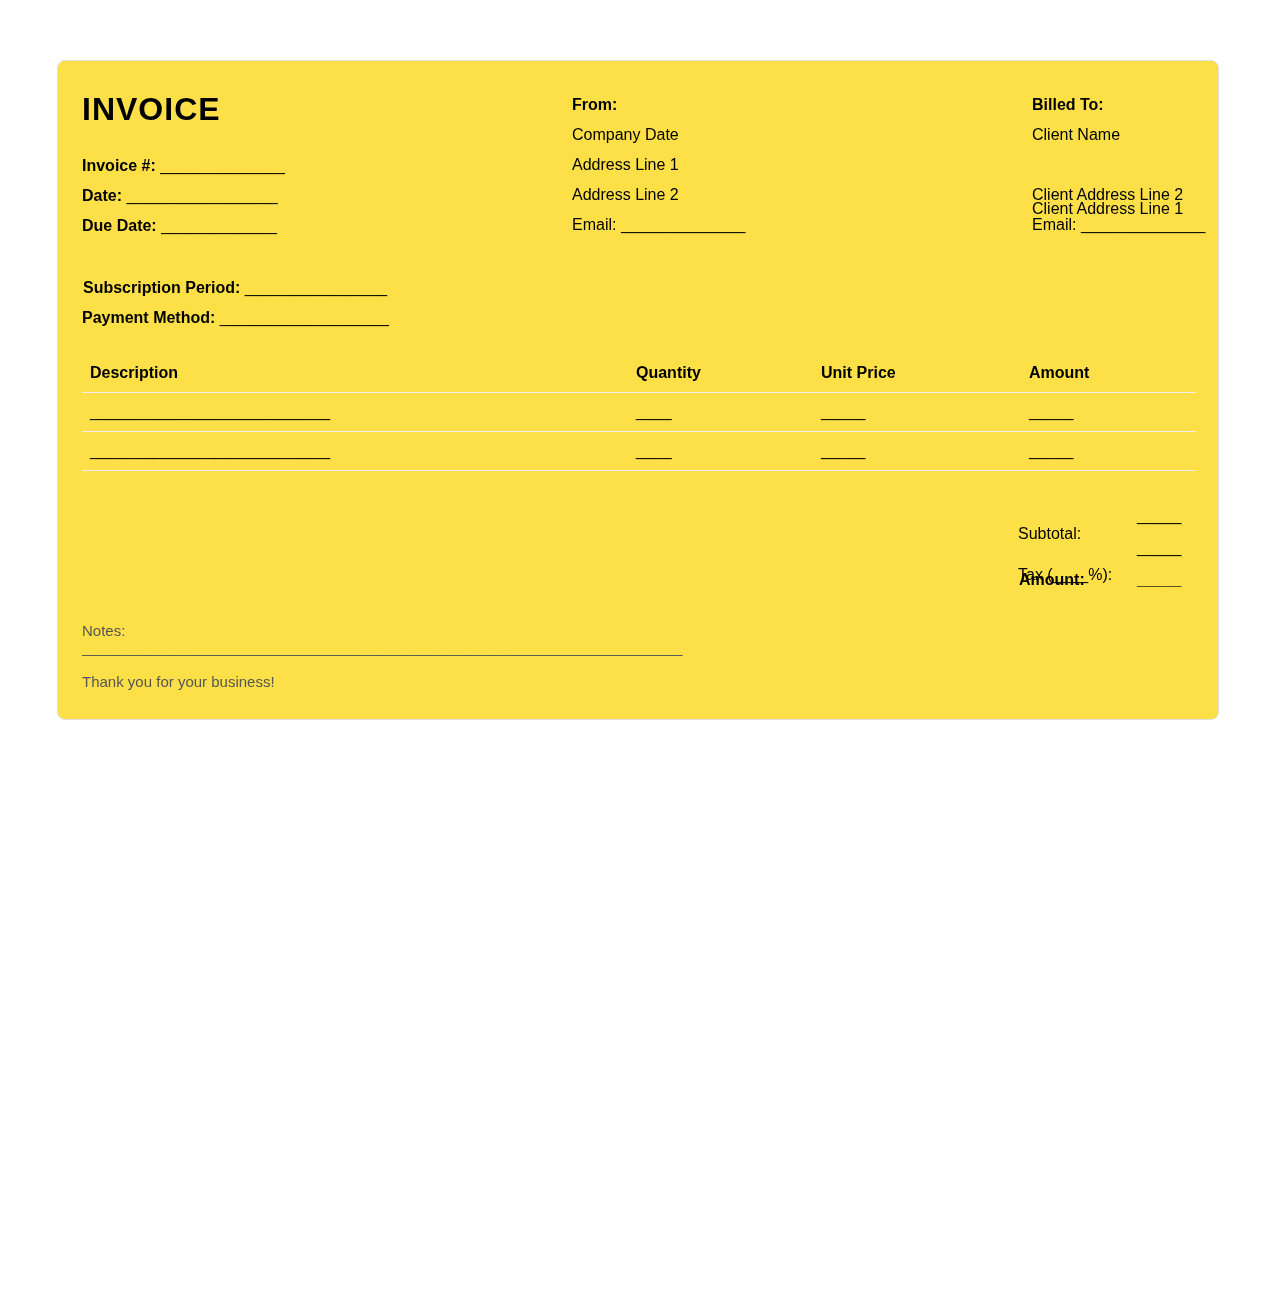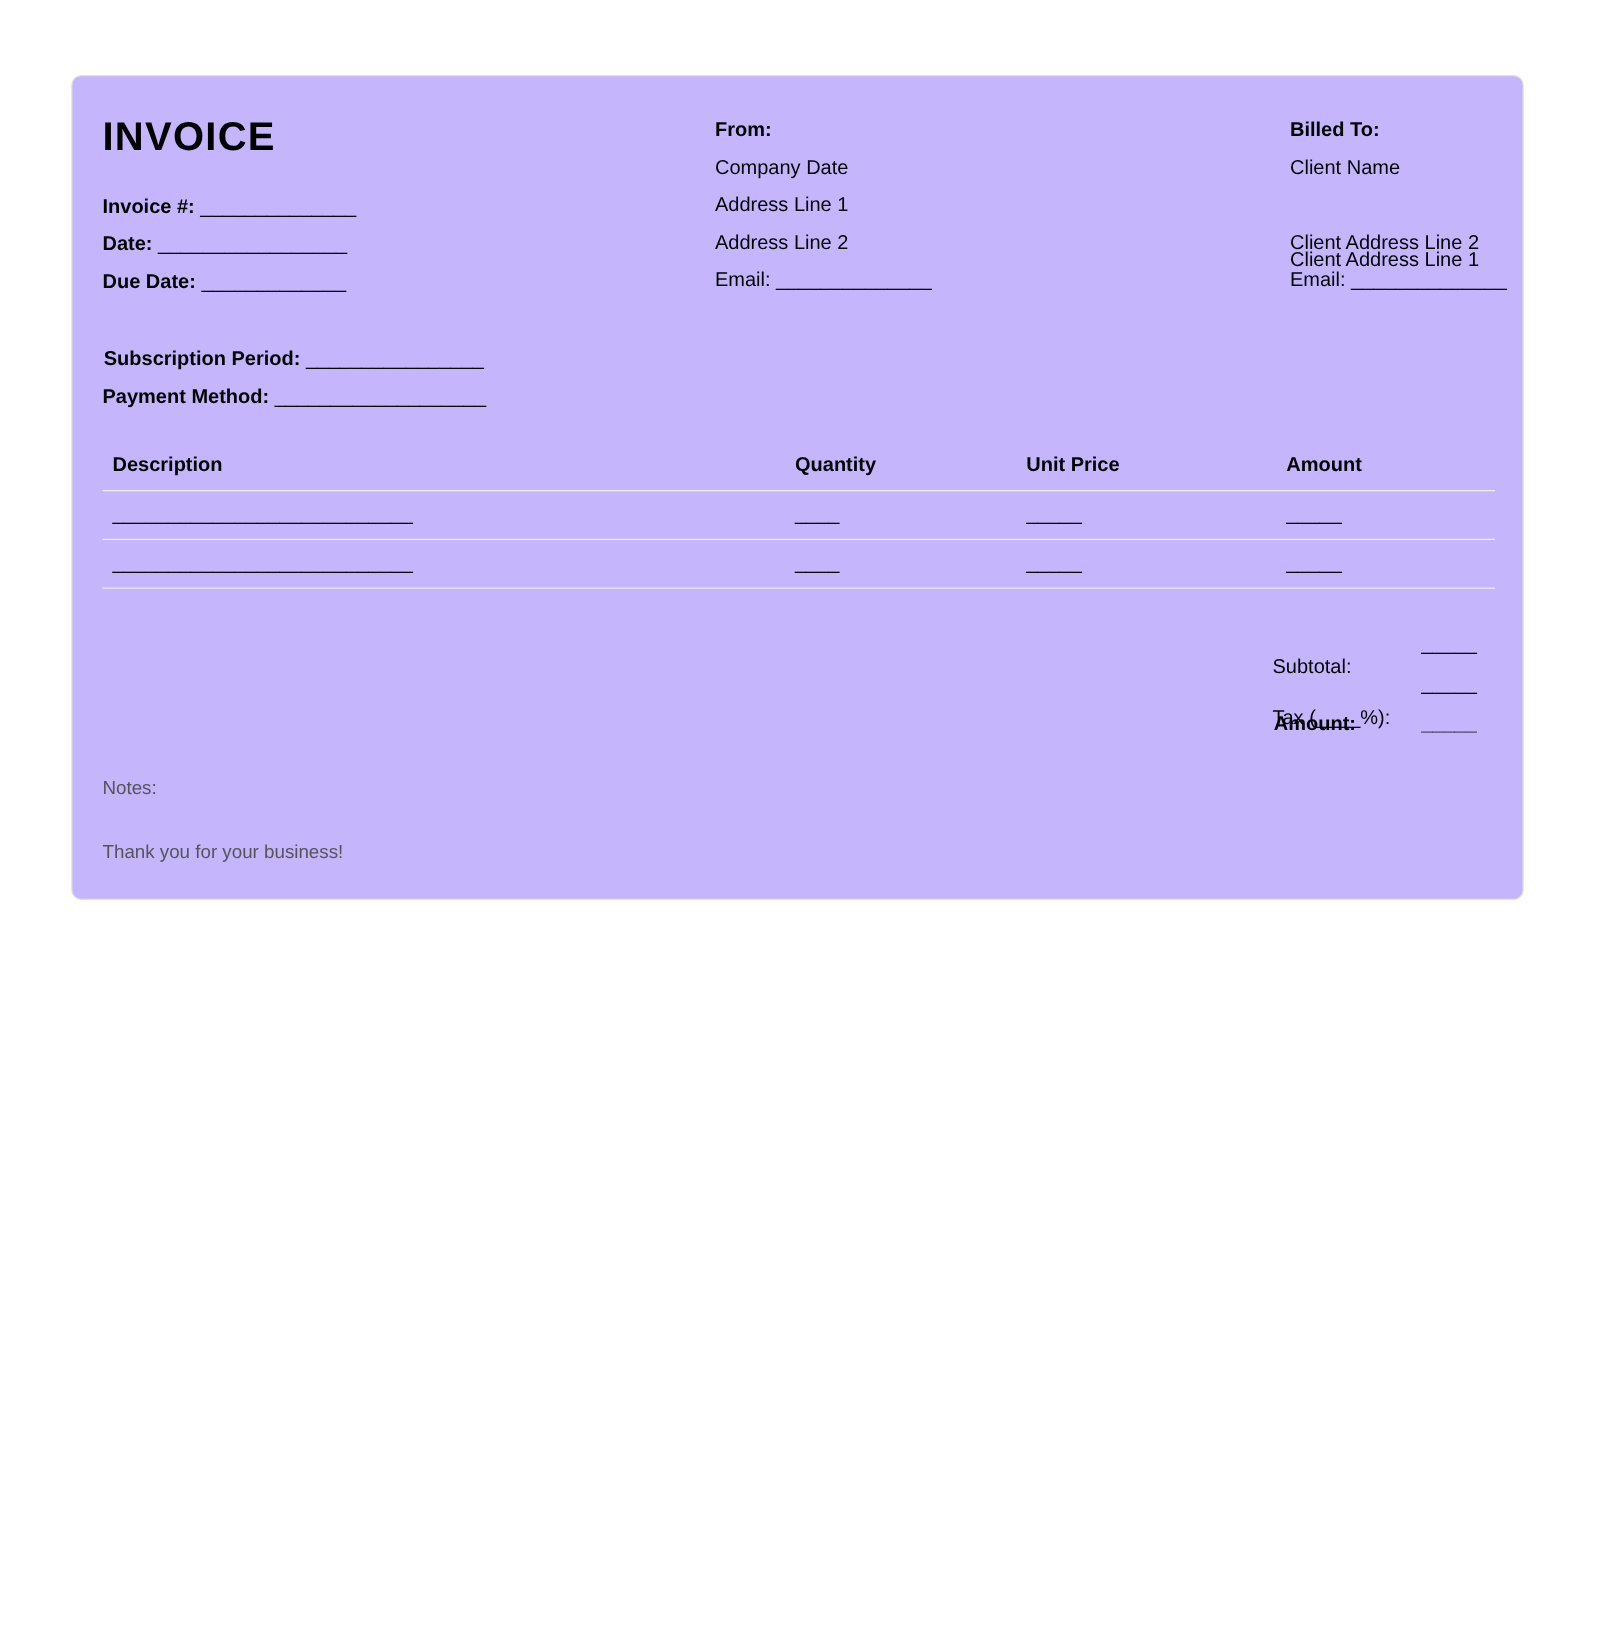--- a/index.html
+++ b/index.html
@@ -1,17 +1,17 @@
 <!DOCTYPE html>
 <html><head>
 <meta charset="utf-8">
 <style>
   html, body { margin:0; padding:0; background:#ffffff; }
   body { width:1278px; height:1300px; position:relative; font-family:"Liberation Sans", sans-serif; color:#000; }
-  .card { position:absolute; left:57px; top:60px; width:1162px; height:660px; border:1px solid #e0e0e0; border-radius:8px; box-sizing:border-box; background:#c4b5fd; }
+  .card { position:absolute; left:57px; top:60px; width:1162px; height:660px; border:1px solid #e0e0e0; border-radius:8px; box-sizing:border-box; background:#fde047; }
   .abs { position:absolute; white-space:pre; }
   .title { left:24px; top:30px; font-size:32px; font-weight:bold; letter-spacing:1px; }
   .lbl { font-size:16px; font-weight:bold; }
   .txt { font-size:16px; }
   .th { font-size:16px; font-weight:bold;text-align:right; }
   .rowline { position:absolute; left:24px; width:1114px; height:1px; background:#eeeeee; }
   .grey { color:#555; font-size:15px; }
 </style>
 </head>
 <body>
@@ -57,14 +57,15 @@
   <div class="rowline" style="top:409px;"></div>
 
   <div class="abs txt" style="left:960px;top:464px;">Subtotal:</div>
   <div class="abs txt" style="left:1079px;top:446px;">_____</div>
   <div class="abs txt" style="left:960px;top:478px;margin-top:27px;">Tax (____%):</div>
   <div class="abs txt" style="left:1079px;top:478px;">_____</div>
   <div class="abs lbl" style="left:961px;top:510px;">Amount:</div>
   <div class="abs lbl" style="left:1079px;top:510px;">_____</div>
 
   <div class="abs grey" style="left:24px;top:561px;">Notes:</div>
+  <div class="abs grey" style="left:24px;top:578px;">________________________________________________________________________</div>
   <div class="abs grey" style="left:24px;top:612px;">Thank you for your business!</div>
 </div>
 
 </body></html>

